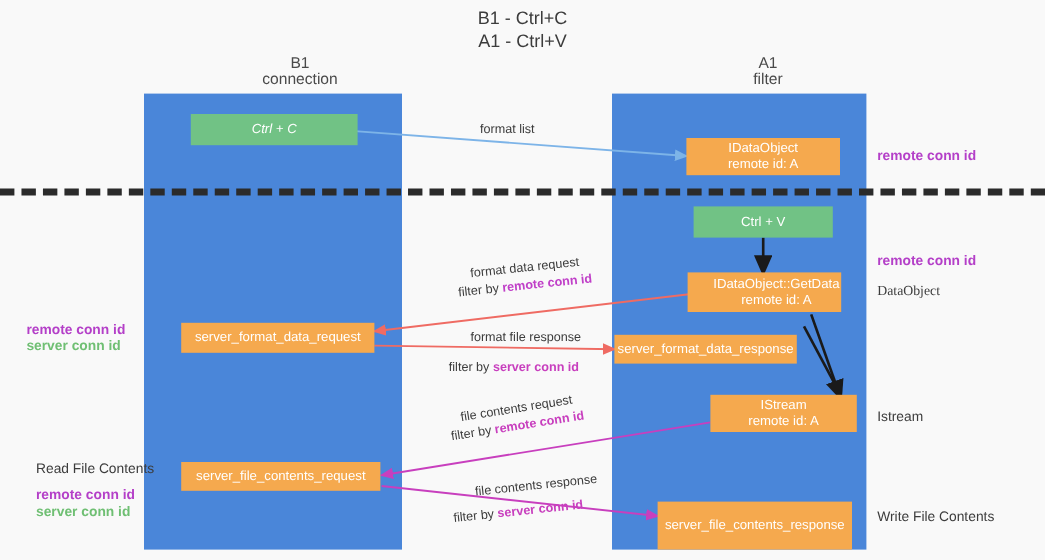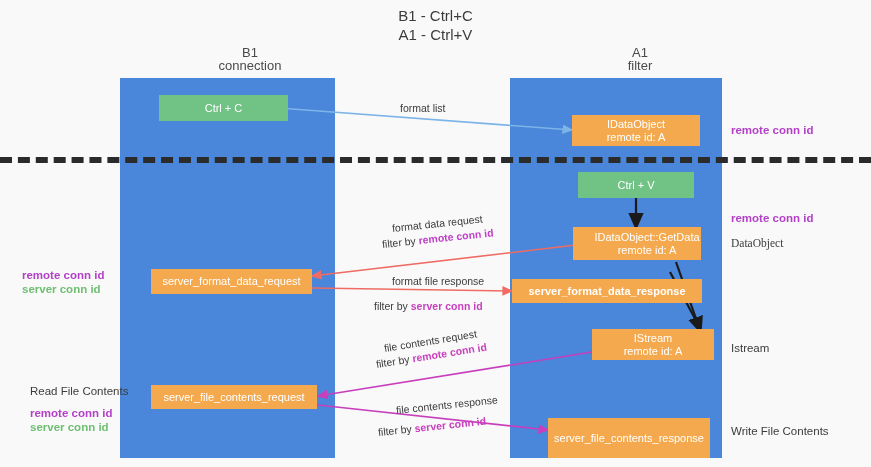--- a/index.html
+++ b/index.html
@@ -144,33 +144,33 @@
   <div class="abs" id="separator"></div>
 
   <div class="abs" id="title">B1 - Ctrl+C
 A1 - Ctrl+V</div>
 
   <div class="abs col-head" id="head-b1">B1
 connection</div>
   <div class="abs col-head" id="head-a1">A1
 filter</div>
 
-  <div class="abs node green" style="left:159px; top:95px; width:129px; height:26px;">Ctrl + C</div>
+  <div class="abs node green" style="left:159px; top:95px; width:139px; height:26px;font-style:italic;">Ctrl + C</div>
 
   <div class="abs node orange" style="left:572px; top:115px; width:128px; height:31px;">IDataObject
 remote id: A</div>
 
   <div class="abs node green" style="left:578px; top:172px; width:116px; height:26px;">Ctrl + V</div>
 
   <div class="abs node orange" style="left:573px; top:227px; width:128px; height:33px;padding-left:24px;">IDataObject::GetData
 remote id: A</div>
 
   <div class="abs node orange" style="left:151px; top:269px; width:161px; height:25px;">server_format_data_request</div>
 
-  <div class="abs node orange" style="left:512px; top:279px; width:190px; height:24px;font-weight:bold;">server_format_data_response</div>
+  <div class="abs node orange" style="left:512px; top:279px; width:152px; height:24px;">server_format_data_response</div>
 
   <div class="abs node orange" style="left:592px; top:329px; width:122px; height:31px;">IStream
 remote id: A</div>
 
   <div class="abs node orange" style="left:151px; top:385px; width:166px; height:24px;">server_file_contents_request</div>
 
   <div class="abs node orange" style="left:548px; top:418px; width:162px; height:40px;">server_file_contents_response</div>
 
   <div class="abs edge-label" style="left:400px; top:101px;">format list</div>
 

